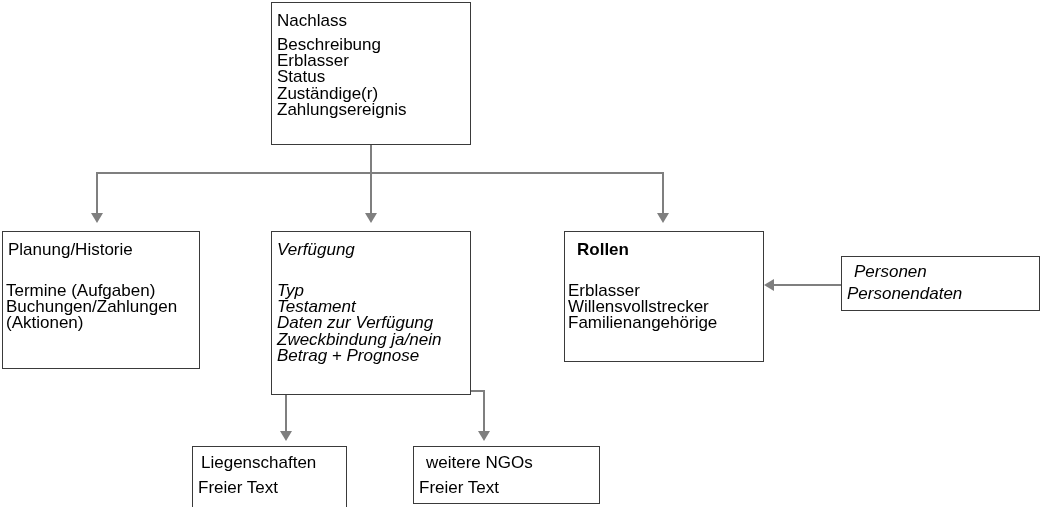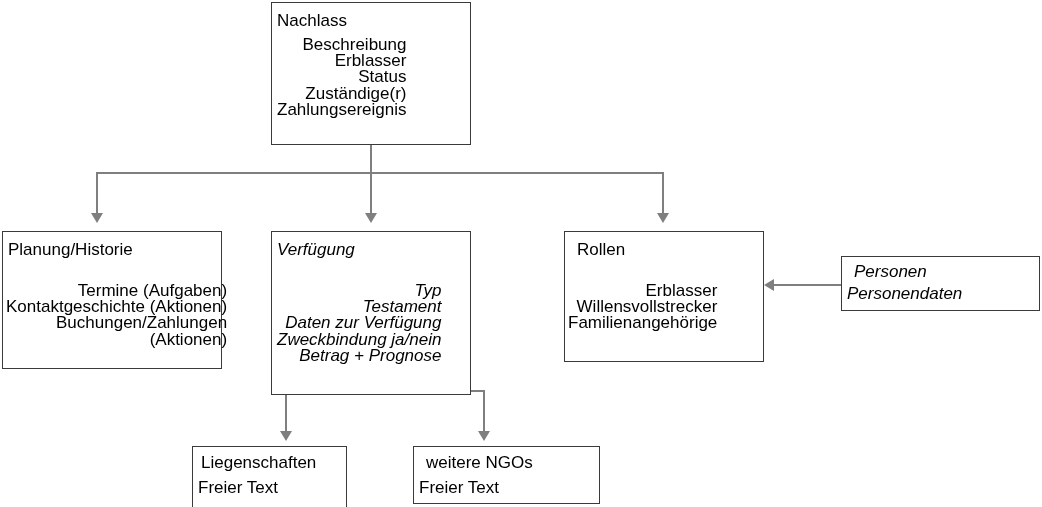--- a/index.html
+++ b/index.html
@@ -16,21 +16,20 @@
     width: 1042px;
     height: 507px;
     background: #ffffff;
     overflow: hidden;
   }
   .node {
     position: absolute;
     box-sizing: border-box;
     border: 1px solid #3a3a3a;
     background: #ffffff;
-    text-align: right;
   }
   .node-title {
     position: absolute;
     font-size: 17px;
     line-height: 20px;
     font-weight: 400;
     color: #000000;
     white-space: nowrap;
   }
   .node-body {
@@ -104,43 +103,42 @@
     <div class="node-title" style="left:5px; top:8px;">Nachlass</div>
     <div class="node-body" style="left:5px; top:34px;">
       <div>Beschreibung</div>
       <div>Erblasser</div>
       <div>Status</div>
       <div>Zuständige(r)</div>
       <div>Zahlungsereignis</div>
     </div>
   </div>
 
-  <div class="node" style="left:2px; top:231px; width:220px; height:138px;">
+  <div class="node" style="left:2px; top:231px; width:198px; height:138px;">
     <div class="node-title" style="left:5px; top:8px;">Planung/Historie</div>
     <div class="node-body" style="left:3px; top:51px;">
       <div>Termine (Aufgaben)</div>
-      <div>Kontaktgeschichte (Aktionen)</div>
       <div>Buchungen/Zahlungen</div>
       <div>(Aktionen)</div>
     </div>
   </div>
 
   <div class="node" style="left:271px; top:231px; width:200px; height:164px;font-style:italic;">
     <div class="node-title" style="left:5px; top:8px;">Verfügung</div>
     <div class="node-body" style="left:5px; top:51px;">
       <div>Typ</div>
       <div>Testament</div>
       <div>Daten zur Verfügung</div>
       <div>Zweckbindung ja/nein</div>
       <div>Betrag + Prognose</div>
     </div>
   </div>
 
   <div class="node" style="left:564px; top:231px; width:200px; height:131px;">
-    <div class="node-title" style="left:12px; top:8px;">Rollen</div>
+    <div class="node-title" style="left:12px; top:8px;font-weight:bold;">Rollen</div>
     <div class="node-body" style="left:3px; top:51px;">
       <div>Erblasser</div>
       <div>Willensvollstrecker</div>
       <div>Familienangehörige</div>
     </div>
   </div>
 
   <div class="node" style="left:841px; top:256px; width:199px; height:55px;font-style:italic;">
     <div class="node-title" style="left:12px; top:5px;">Personen</div>
     <div class="node-body" style="left:5px; top:29px;">

